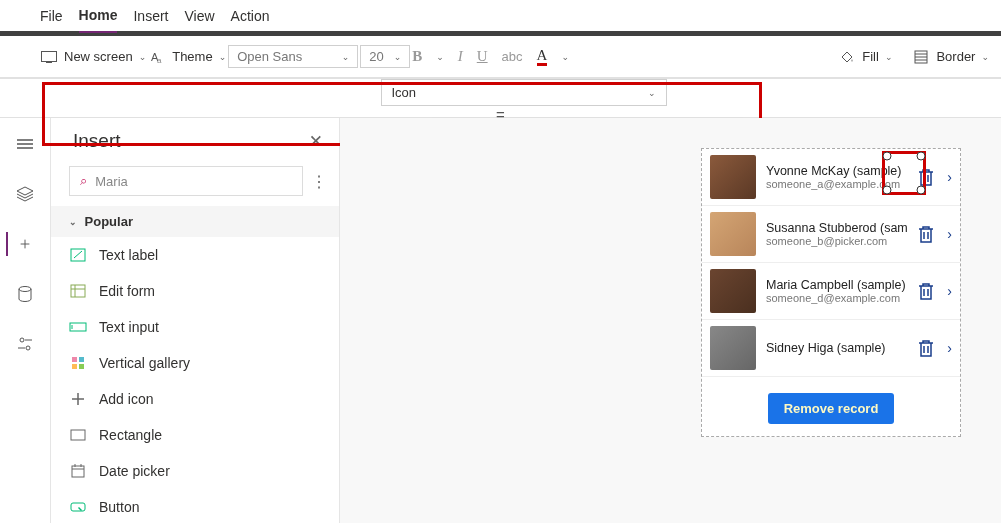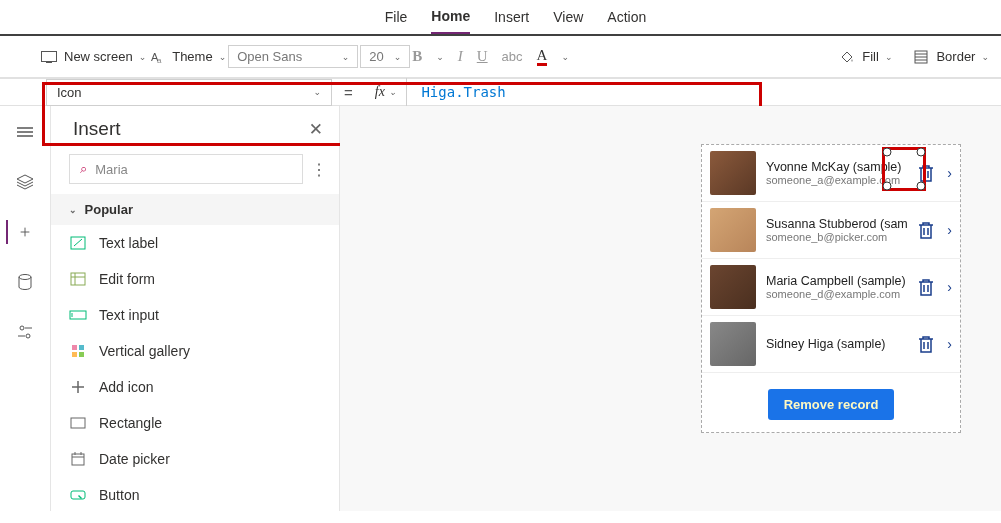--- a/index.html
+++ b/index.html
@@ -1,31 +1,31 @@
 <!DOCTYPE html>
 <html><head>
 <meta charset="utf-8">
 <style>
 * { box-sizing: border-box; margin: 0; padding: 0; font-family: "Segoe UI", Arial, sans-serif; }
 body { width: 1001px; height: 523px; background: #fff; overflow: hidden; font-size: 13px; color: #323130; }
 
-.menubar { display: flex; align-items: center; height: 36px; padding: 0 10px 0 40px; gap: 24px; border-bottom: 2px solid #404040; justify-content: center; }
+.menubar { display: flex; align-items: center; height: 36px; padding: 0 10px 0 40px; gap: 16px; border-bottom: 5px solid #404040; }
 .menubar-item { font-size: 14px; color: #323130; padding: 8px 0; }
 .menubar-item.active { font-weight: 600; border-bottom: 2px solid #742774; }
 
 .ribbon { display: flex; align-items: center; height: 42px; padding: 0 12px 0 40px; gap: 2px; border-bottom: 1px solid #e1e1e1; }
 .ribbon-btn { display: flex; align-items: center; gap: 6px; font-size: 13px; color: #323130; }
 .ribbon-sel { border: 1px solid #cfcfcf; padding: 3px 8px; font-size: 13px; color: #777; display: flex; align-items: center; gap: 6px; min-width: 130px; justify-content: space-between;}
 .ribbon-sel.sm { min-width: 50px; }
 .chev { font-size: 9px; color: #666; }
 .ribbon-icon { display: inline-flex; align-items: center; justify-content: center; width: 18px; height: 18px; }
 .ribbon-group-fmt { display: flex; gap: 14px; align-items: center; color: #999; font-family: Georgia, serif;}
 .ribbon-right { display: flex; gap: 20px; margin-left: auto; align-items: center;}
 
-.fx-row { display: flex; align-items: center; height: 28px; border: 1px solid #e1e1e1; border-left:0; border-right:0;}
+.fx-row { display: flex; align-items: center; height: 40px; border: 1px solid #e1e1e1; border-left:0; border-right:0;flex-direction:column;}
 .fx-prop { width: 286px; margin-left: 46px; border: 1px solid #cfcfcf; padding: 5px 10px; display: flex; justify-content: space-between; align-items: center; font-size: 13px;}
 .fx-eq { padding: 0 12px; color: #555; font-size: 15px;}
 .fx-label { border: 1px solid #cfcfcf; border-left:0; border-top:0; border-bottom:0; padding: 6px 10px; font-style: italic; font-family: Georgia,serif; font-size: 14px; display:flex; align-items:center; gap:4px;}
 .fx-input { padding: 0 14px; font-size: 14px; color: #0078d4; font-family: Consolas, monospace;}
 .fx-highlight-zone { position:absolute; border: 3px solid #c00; left: 42px; top: 82px; width: 720px; height: 64px; pointer-events:none;}
 
 .fx-tooltip { position:absolute; left: 430px; top:119px; display:flex; border:1px solid #ccc; background:#fff; font-size:13px; box-shadow:0 1px 3px rgba(0,0,0,0.08);}
 .fx-tooltip > div { padding: 7px 14px; border-right:1px solid #ddd;}
 .fx-tooltip > div:last-child { border-right:0;}
 
@@ -37,21 +37,21 @@
 .panel { width: 290px; border-left:1px solid #e5e5e5; border-right:1px solid #e5e5e5; display:flex; flex-direction:column;}
 .panel-head { display:flex; align-items:center; justify-content:space-between; padding: 12px 16px 10px 22px; font-size: 19px; color:#323130;}
 .panel-search-row { display:flex; align-items:center; gap:8px; padding: 4px 12px 10px 18px;}
 .panel-search { flex:1; border:1px solid #dcdcdc; padding:6px 10px; display:flex; align-items:center; gap:8px; font-size:13px; color:#888;}
 .panel-list { overflow-y:auto; flex:1;}
 .panel-sect { display:flex; align-items:center; gap:8px; padding: 8px 18px; background:#f5f5f5; font-weight:600; font-size:13px;}
 .panel-item { display:flex; align-items:center; gap:12px; padding: 9px 18px; font-size:14px; color:#323130;}
 .panel-item .ic { width:18px; height:18px; display:flex; align-items:center; justify-content:center;}
 
 .canvas { flex:1; background:#f8f8f8; position:relative;}
-.gallery { position:absolute; right: 40px; top: 38px; width: 260px; background:#fff; border:1px dashed #aaa;}
+.gallery { position:absolute; right: 40px; top: 30px; width: 260px; background:#fff; border:1px dashed #aaa;}
 .g-row { display:flex; align-items:center; padding: 6px 8px; gap:10px; border-bottom:1px solid #eee; position:relative;}
 .g-avatar { width:46px; height:44px; background:#ddd; border-radius:2px;}
 .g-info { flex:1; min-width:0;}
 .g-name { font-size:12.5px; color:#222; white-space:nowrap; overflow:hidden;}
 .g-mail { font-size:11px; color:#777; white-space:nowrap; overflow:hidden;}
 .g-trash { width:20px; height:20px; color:#1a3e8c;}
 .g-chev { color:#1a3e8c; font-size:14px;}
 .g-sel { position:absolute; right:34px; top:2px; width:44px; height:44px; border:3px solid #c00; pointer-events:none;}
 .btn-remove { margin: 16px auto 12px; display:block; background:#1a73e8; color:#fef9c3; border:0; padding:8px 16px; font-size:13px; font-weight:600; border-radius:3px;}
 

